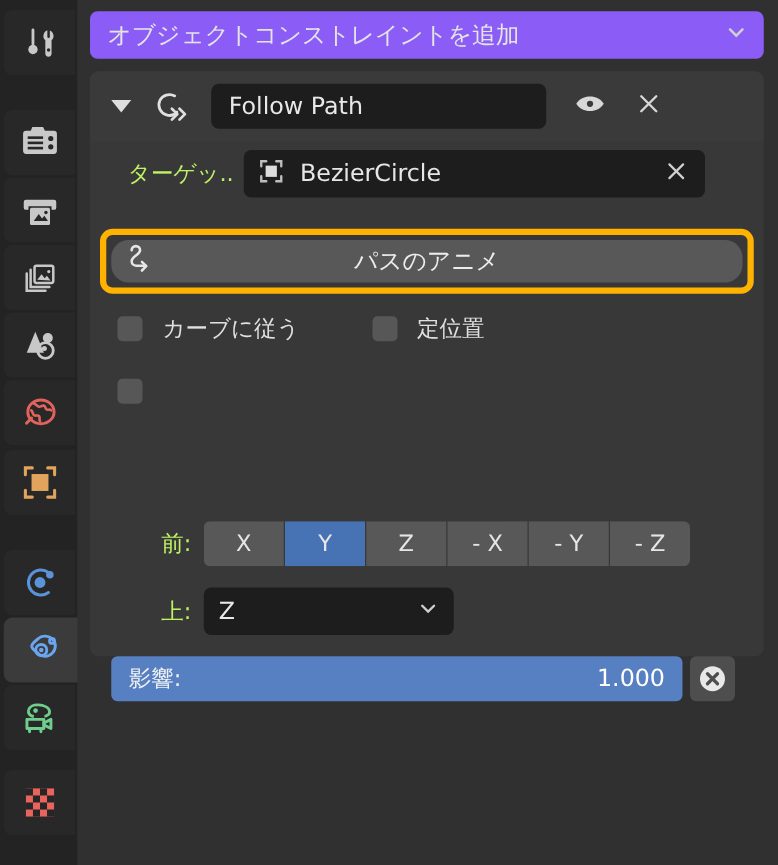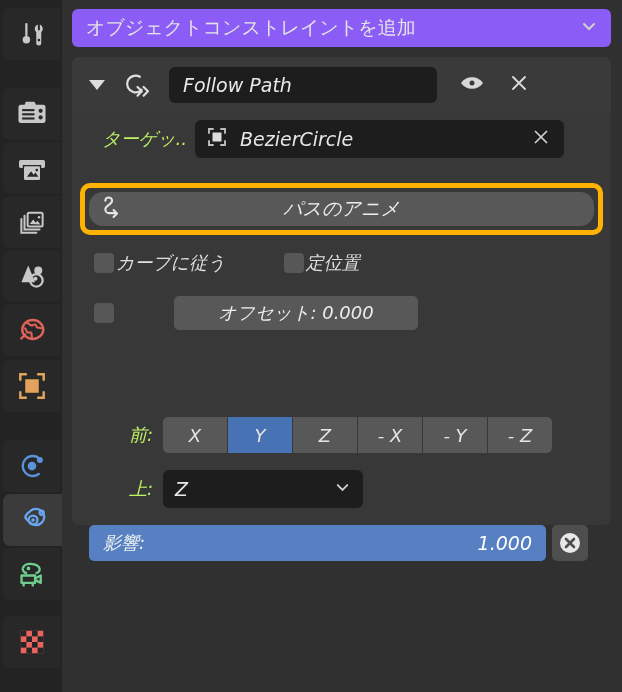--- a/index.html
+++ b/index.html
@@ -46,21 +46,20 @@
   }
   .bigdrop .chev {
     position: absolute; right: 12px; top: 50%; transform: translateY(-50%);
   }
 
   
   #panel {
     position: absolute; left: 10px; top: 57px; width: 539px; height: 468px;
     background: #383838;
     border-radius: 7px;
-    font-style: italic;
   }
   #panelhdr {
     position: absolute; left: 0; top: 0; width: 100%; height: 56px;
     background: #3a3a3a;
     border-radius: 7px 7px 0 0;
     display: flex; align-items: center;
   }
   .tri {
     width: 0; height: 0; margin-left: 17px;
     border-left: 8px solid transparent; border-right: 8px solid transparent;
@@ -102,21 +101,21 @@
     display: flex; align-items: center; justify-content: center;
     color: #ececec; font-size: 19px; position: absolute;
   }
   #pathicon { position: absolute; left: 10px; top: 50%; transform: translateY(-50%); }
 
   
   .cbrow { position: absolute; left: 0; width: 100%; height: 32px; display: flex; align-items: center; }
   .cb {
     width: 20px; height: 20px; background: #575757; border-radius: 4px; flex: none;
   }
-  .cbtxt { color: #e0e0e0; font-size: 18px; margin-left: 2px; }
+  .cbtxt { color: #e0e0e0; font-size: 18px; margin-left: 16px; }
 
   #offsetbtn {
     width: 244px; height: 34px; background: #585858; border-radius: 5px;
     display: flex; align-items: center; justify-content: center;
     color: #ededed; font-size: 18px;
   }
 
   
   #axisrow { position: absolute; left: 0; top: 358px; width: 100%; height: 40px; display: flex; align-items: center; }
   #axislbl { width: 78px; text-align: right; padding-right: 10px; margin-left: 13px; }
@@ -367,23 +366,20 @@
         <span class="cbtxt">カーブに従う</span>
         <span style="width:58px"></span>
         <span class="cb"></span>
         <span class="cbtxt">定位置</span>
       </div>
 
       <div class="cbrow" style="top:238px; height:36px">
         <span style="width:22px"></span>
         <span class="cb"></span>
         <span style="width:60px"></span>
-        <div id="offsetbtn">
-          <span>オフセット: 0.000</span>
-        </div>
       </div>
 
       <div id="axisrow">
         <span class="lbl" id="axislbl">前:</span>
         <div id="axisgroup">
           <span class="ax">X</span>
           <span class="ax on">Y</span>
           <span class="ax">Z</span>
           <span class="ax">- X</span>
           <span class="ax">- Y</span>

